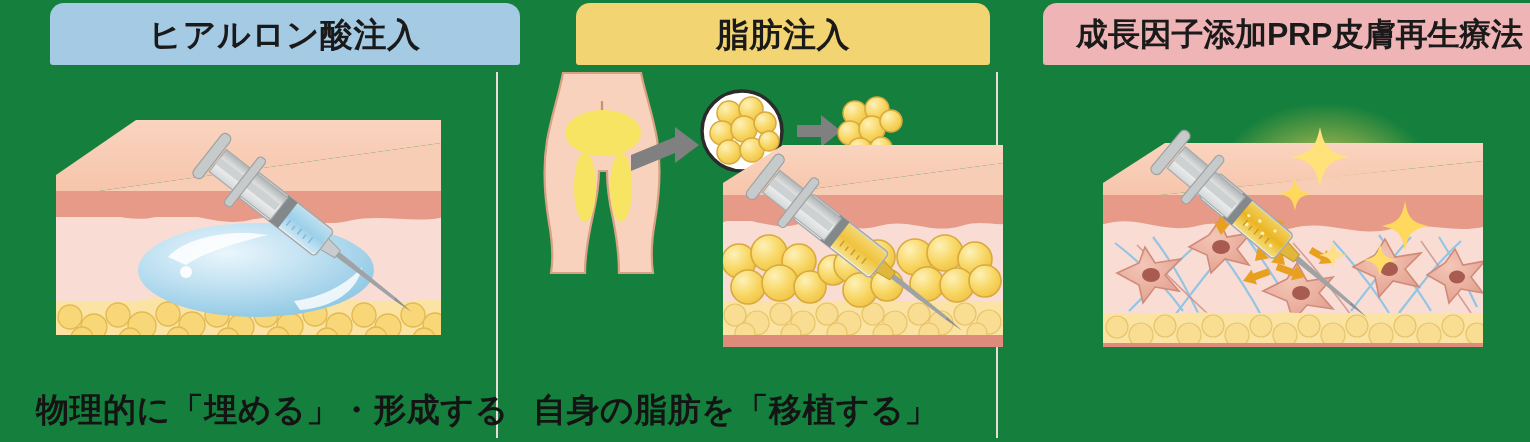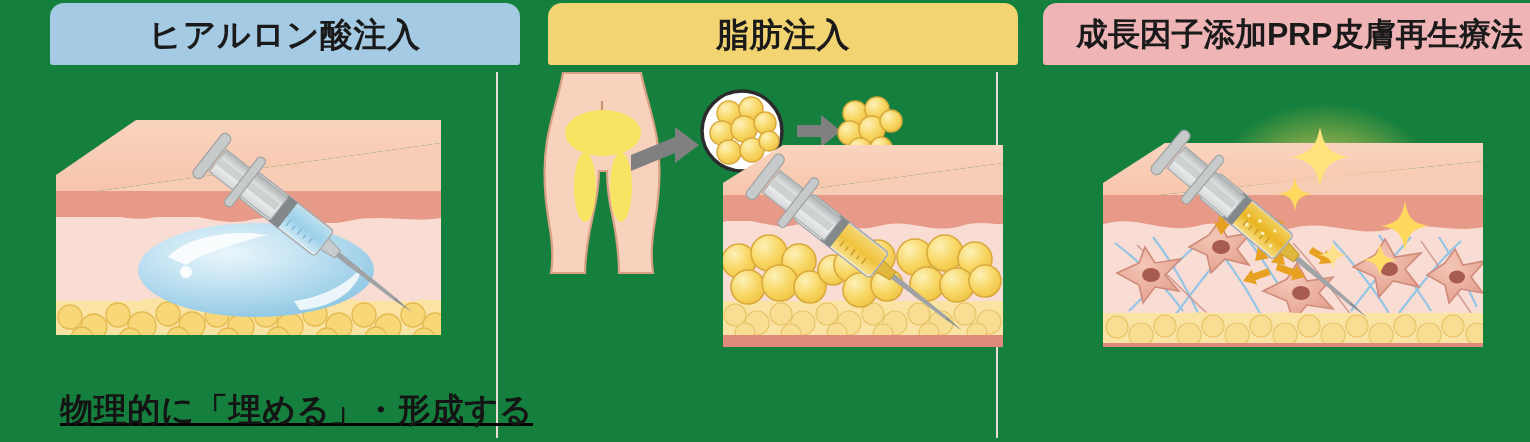--- a/index.html
+++ b/index.html
@@ -48,34 +48,33 @@
   }
   .hdr span{
     font-size:33px;
     font-weight:700;
     color:#1a1a1a;
     letter-spacing:0.5px;
     line-height:1;
     white-space:nowrap;
   }
   .h1{width:470px;background:#a5cbe4;}
-  .h2{width:470px;background:#f2d572;}
+  .h2{width:414px;background:#f2d572;}
   .h3{width:513px;background:#efb4b6;align-items:center;}
   .h3 span{font-size:32px;letter-spacing:-0.2px;}
 
   
   .stage{position:relative;width:100%;flex:1;}
   .art{position:absolute;left:0;top:0;}
 
   
   .cap{
     height:64px;
-    display:flex;align-items:center;justify-content:flex-end;
+    display:flex;align-items:center;justify-content:flex-start;
     width:100%;
-    text-decoration:underline;
   }
   .cap span{
     font-size:33px;
     font-weight:700;
     color:#141414;
     white-space:nowrap;
     letter-spacing:0.5px;
   }
 </style>
 </head>
@@ -364,20 +363,23 @@
           </g>
           <rect x="-16" y="-77" width="32" height="12" fill="#83888a"></rect>
           <rect x="-14" y="-152" width="28" height="78" fill="url(#f_rod)" stroke="#a7abad" stroke-width="1.2"></rect>
           <line x1="0" y1="-152" x2="0" y2="-76" stroke="#cdd1d2" stroke-width="8"></line>
           <rect x="-30" y="-122" width="60" height="9" rx="4" fill="#c6caca" stroke="#9ea2a3" stroke-width="1.2"></rect>
           <rect x="-27" y="-165" width="54" height="11" rx="5" fill="#c6caca" stroke="#9ea2a3" stroke-width="1.2"></rect>
         </g>
       </svg>
     </div>
 
+    <div class="cap">
+      <span>自身の脂肪を「移植する」</span>
+    </div>
   </div>
 
   <div class="panel p3">
 
     <div class="hdr h3">
       <span>成長因子添加PRP皮膚再生療法</span>
     </div>
 
     <div class="stage">
       <svg class="art" width="533" height="300" viewBox="0 0 533 300">

